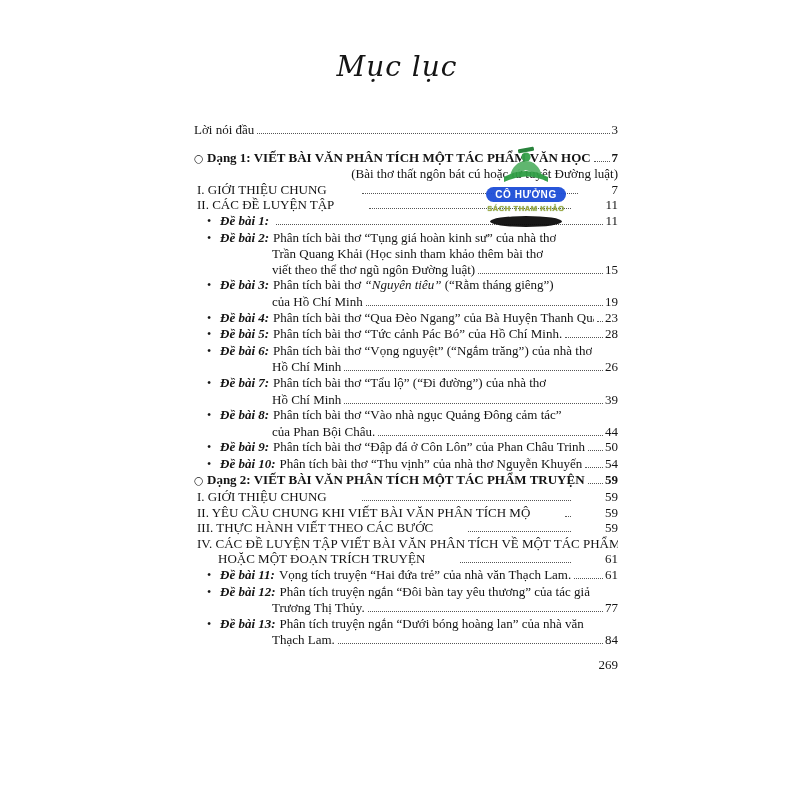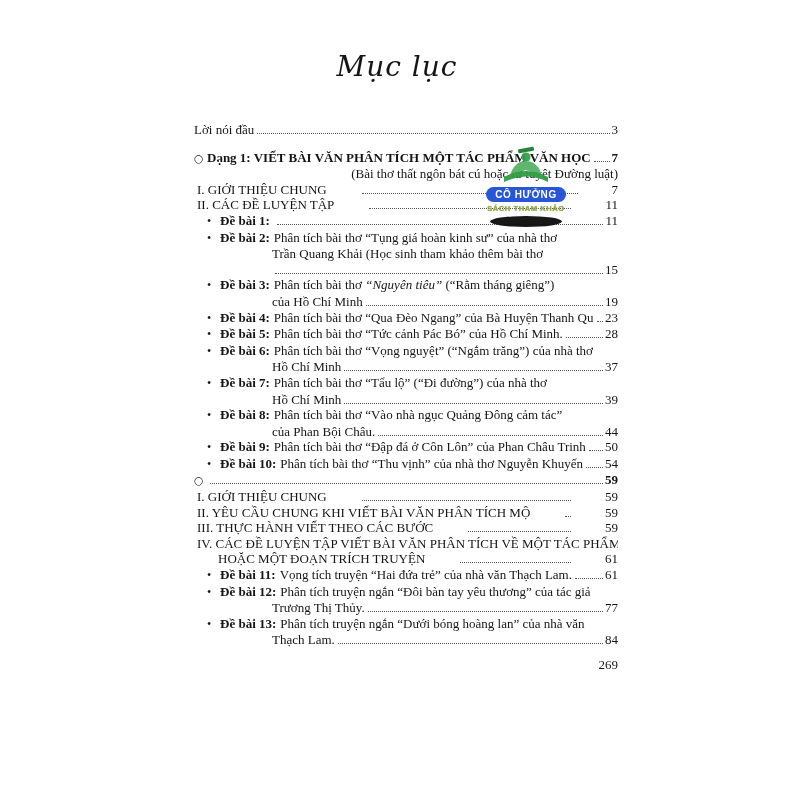--- a/index.html
+++ b/index.html
@@ -29,21 +29,21 @@
 
   .row { display: flex; align-items: baseline; white-space: nowrap; overflow: hidden; }
   .row .text { flex: 0 1 auto; overflow: hidden; }
   .leader {
     flex: 1 1 auto; min-width: 6px;
     border-bottom: 1.6px dotted #555;
     margin: 0 2px 3px 3px;
   }
   .pageno { flex: 0 0 auto; }
   .marker { display: inline-block; flex: 0 0 13px; width: 13px; }
-  .label { font-weight: bold; padding-right: 4px; }
+  .label { font-weight: bold; padding-right: 4px; font-style: italic; }
 
   .entry.intro { margin-bottom: 12px; }
   .entry.part { font-weight: bold; font-size: 13.5px; margin-bottom: 8px; }
   .entry.part .row { justify-content: center; }
 
   .entry.dang .row.first { font-weight: bold; }
   .entry.dang .marker { font-family: "DejaVu Sans", sans-serif; font-size: 11px; }
   .row.note { padding-left: 40px; font-weight: normal; justify-content: flex-end; }
 
   .entry.section .row { padding-left: 3px; gap: 32px; }
@@ -144,20 +144,21 @@
         <div class="entry debai">
           <div class="row first">
             <span class="marker">•</span>
             <span class="label">Đề bài 2:</span>
             <span class="text"><span>Phân tích bài thơ “Tụng giá hoàn kinh sư” của nhà thơ</span></span>
           </div>
           <div class="row cont">
             <span class="text"><span>Trần Quang Khải (Học sinh tham khảo thêm bài thơ</span></span>
           </div>
           <div class="row cont">
+            <span class="text"><span>viết theo thể thơ ngũ ngôn Đường luật)</span></span>
             <span class="leader"></span>
             <span class="pageno">15</span>
           </div>
         </div>
         <div class="entry debai">
           <div class="row first">
             <span class="marker">•</span>
             <span class="label">Đề bài 3:</span>
             <span class="text"><span>Phân tích bài thơ </span><span style="font-style: italic;">“Nguyên tiêu”</span><span> (“Rằm tháng giêng”)</span></span>
           </div>
@@ -187,21 +188,21 @@
         </div>
         <div class="entry debai">
           <div class="row first">
             <span class="marker">•</span>
             <span class="label">Đề bài 6:</span>
             <span class="text"><span>Phân tích bài thơ “Vọng nguyệt” (“Ngắm trăng”) của nhà thơ</span></span>
           </div>
           <div class="row cont">
             <span class="text"><span>Hồ Chí Minh</span></span>
             <span class="leader"></span>
-            <span class="pageno">37</span>
+            <span class="pageno">26</span>
           </div>
         </div>
         <div class="entry debai">
           <div class="row first">
             <span class="marker">•</span>
             <span class="label">Đề bài 7:</span>
             <span class="text"><span>Phân tích bài thơ “Tẩu lộ” (“Đi đường”) của nhà thơ</span></span>
           </div>
           <div class="row cont">
             <span class="text"><span>Hồ Chí Minh</span></span>
@@ -235,20 +236,21 @@
             <span class="marker">•</span>
             <span class="label">Đề bài 10:</span>
             <span class="text"><span>Phân tích bài thơ “Thu vịnh” của nhà thơ Nguyễn Khuyến</span></span>
             <span class="leader"></span>
             <span class="pageno">54</span>
           </div>
         </div>
         <div class="entry dang">
           <div class="row first">
             <span class="marker">○</span>
+            <span class="text"><span>Dạng 2: VIẾT BÀI VĂN PHÂN TÍCH MỘT TÁC PHẨM TRUYỆN</span></span>
             <span class="leader"></span>
             <span class="pageno">59</span>
           </div>
         </div>
         <div class="entry section">
           <div class="row first">
             <span class="text"><span>I. GIỚI THIỆU CHUNG</span></span>
             <span class="leader"></span>
             <span class="pageno">59</span>
           </div>

